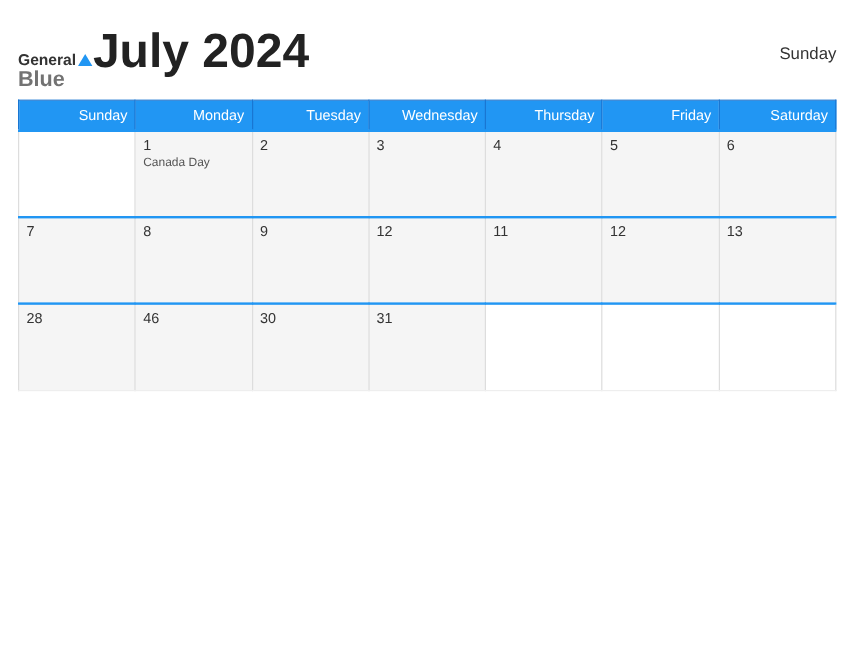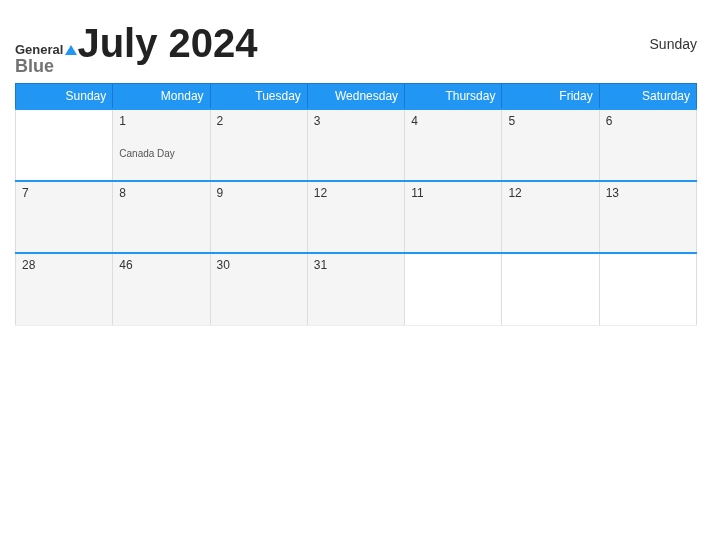--- a/index.html
+++ b/index.html
@@ -97,21 +97,21 @@
     }
     .day-number {
       font-size: 12px;
       color: #333;
       display: block;
     }
     .event-label {
       font-size: 10px;
       color: #555;
       display: block;
-      margin-top: 20px;
+      margin-top: 2px;
     }
     .empty-cell {
       background: #fff !important;
     }
   </style>
 </head>
 <body>
 
 <div class="page">
 

